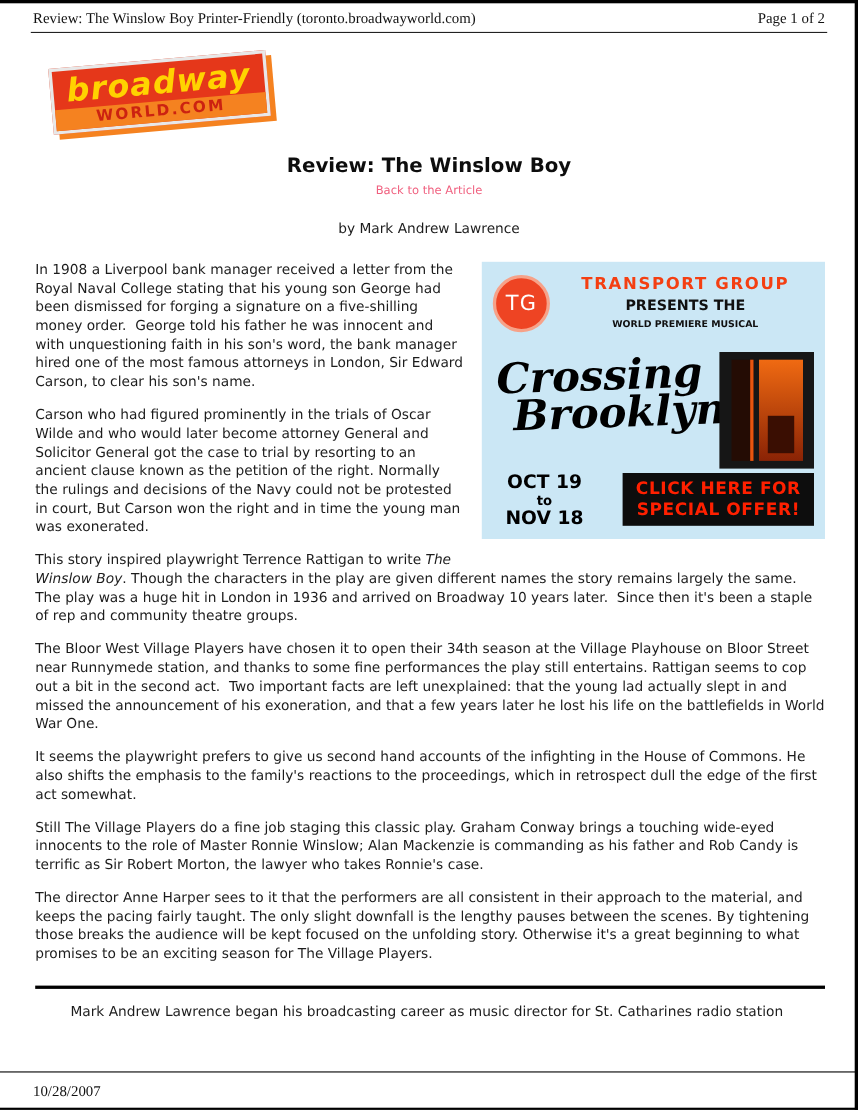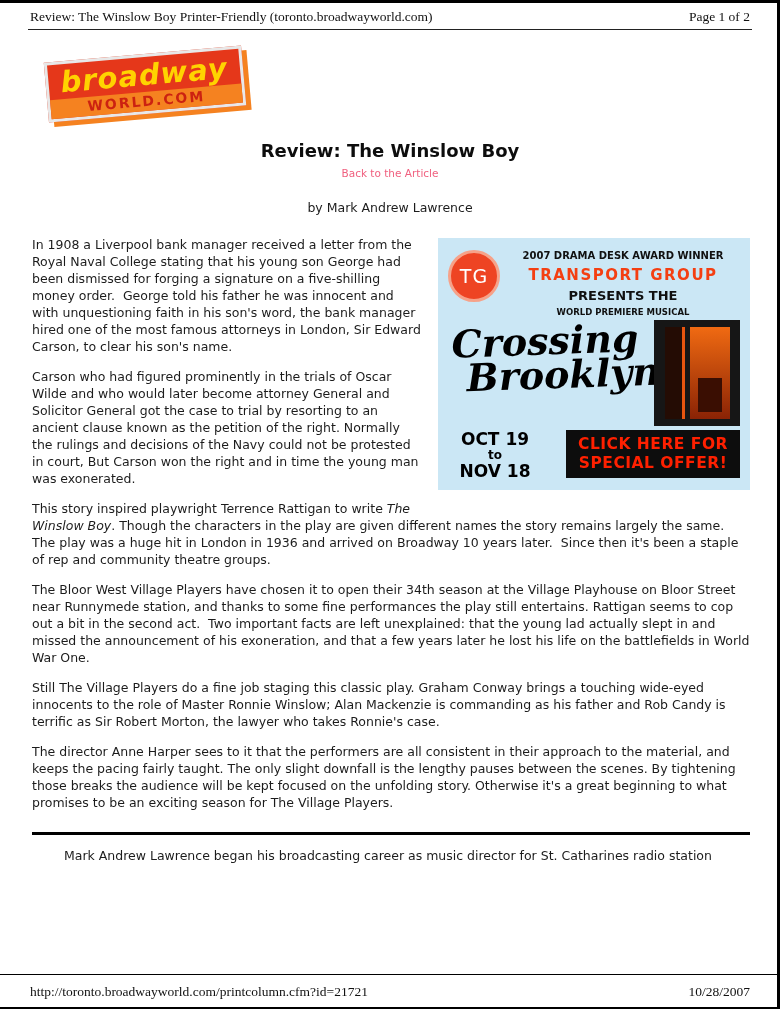--- a/index.html
+++ b/index.html
@@ -162,21 +162,20 @@
 
 <div class="article-title">Review: The Winslow Boy</div>
 <a class="back-link" href="#">Back to the Article</a>
 <div class="byline">by Mark Andrew Lawrence</div>
 
 <div class="content">
 
   <div class="ad">
     <div class="tg-circle">TG</div>
     <div class="ad-head">
-      <div class="ad-award">2007 DRAMA DESK AWARD WINNER</div>
       <div class="ad-company">TRANSPORT GROUP</div>
       <div class="ad-presents">PRESENTS THE</div>
       <div class="ad-premiere">WORLD PREMIERE MUSICAL</div>
     </div>
     <div class="ad-title">
       <div>Crossing</div>
       <div class="ad-title-line2">Brooklyn</div>
     </div>
     <div class="door">
       <div class="door-opening"></div>
@@ -191,29 +190,29 @@
     <div class="ad-cta">
       <div>CLICK HERE FOR</div>
       <div>SPECIAL OFFER!</div>
     </div>
   </div>
 
   <p>In 1908 a Liverpool bank manager received a letter from the Royal Naval College stating that his young son George had been dismissed for forging a signature on a five-shilling money order.  George told his father he was innocent and with unquestioning faith in his son's word, the bank manager hired one of the most famous attorneys in London, Sir Edward Carson, to clear his son's name.</p>
   <p>Carson who had figured prominently in the trials of Oscar Wilde and who would later become attorney General and Solicitor General got the case to trial by resorting to an ancient clause known as the petition of the right. Normally the rulings and decisions of the Navy could not be protested in court, But Carson won the right and in time the young man was exonerated.</p>
   <p><span>This story inspired playwright Terrence Rattigan to write </span><span class="italic-work">The Winslow Boy</span><span>. Though the characters in the play are given different names the story remains largely the same.  The play was a huge hit in London in 1936 and arrived on Broadway 10 years later.  Since then it's been a staple of rep and community theatre groups.</span></p>
   <p>The Bloor West Village Players have chosen it to open their 34th season at the Village Playhouse on Bloor Street near Runnymede station, and thanks to some fine performances the play still entertains. Rattigan seems to cop out a bit in the second act.  Two important facts are left unexplained: that the young lad actually slept in and missed the announcement of his exoneration, and that a few years later he lost his life on the battlefields in World War One.</p>
+  <p>It seems the playwright prefers to give us second hand accounts of the infighting in the House of Commons. He also shifts the emphasis to the family's reactions to the proceedings, which in retrospect dull the edge of the first act somewhat.</p>
   <p>Still The Village Players do a fine job staging this classic play. Graham Conway brings a touching wide-eyed innocents to the role of Master Ronnie Winslow; Alan Mackenzie is commanding as his father and Rob Candy is terrific as Sir Robert Morton, the lawyer who takes Ronnie's case.</p>
   <p>The director Anne Harper sees to it that the performers are all consistent in their approach to the material, and keeps the pacing fairly taught. The only slight downfall is the lengthy pauses between the scenes. By tightening those breaks the audience will be kept focused on the unfolding story. Otherwise it's a great beginning to what promises to be an exciting season for The Village Players.</p>
 
 
   <div class="thick-rule"></div>
 
   <div class="bio-line">Mark Andrew Lawrence began his broadcasting career as music director for St. Catharines radio station</div>
 </div>
 
 <div class="footer-rule"></div>
 <div class="print-footer">
-  <span>http://toronto.broadwayworld.com/printcolumn.cfm?id=21721</span>
   <span>10/28/2007</span>
 </div>
 
 
 
 
 </body></html>

